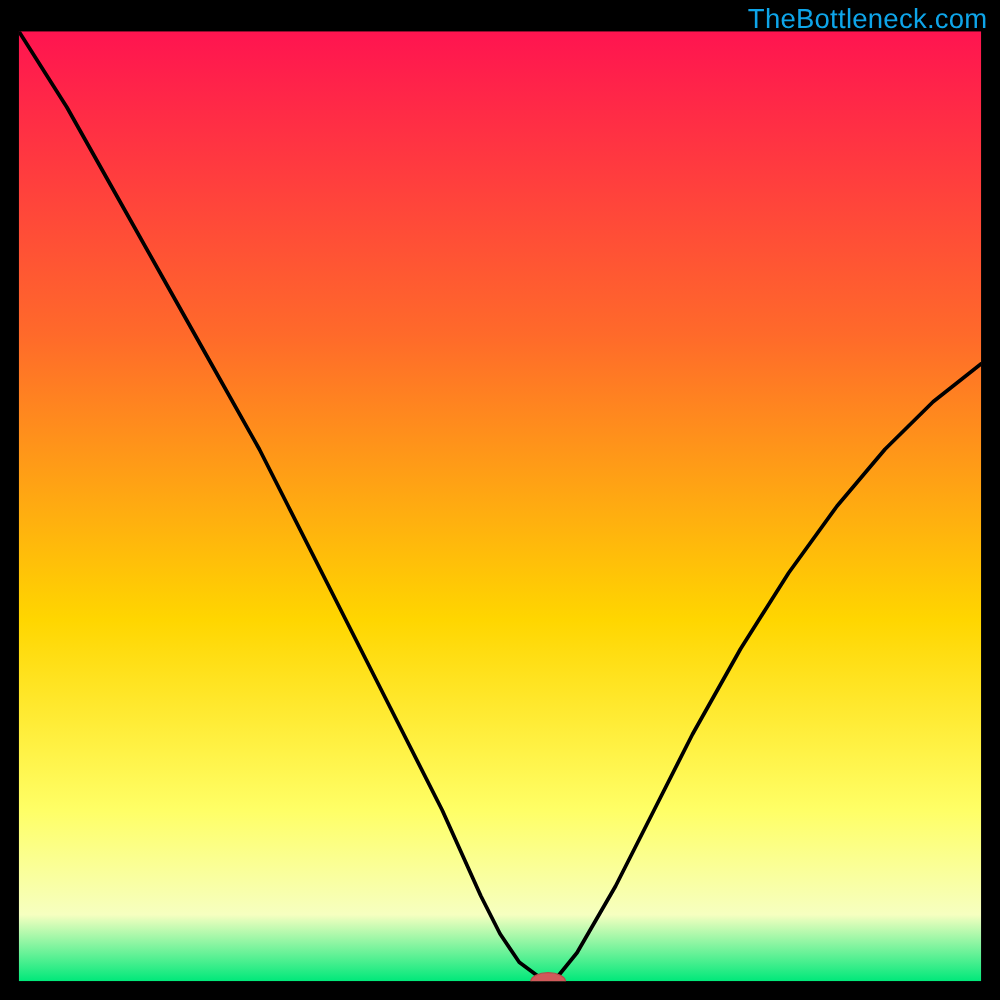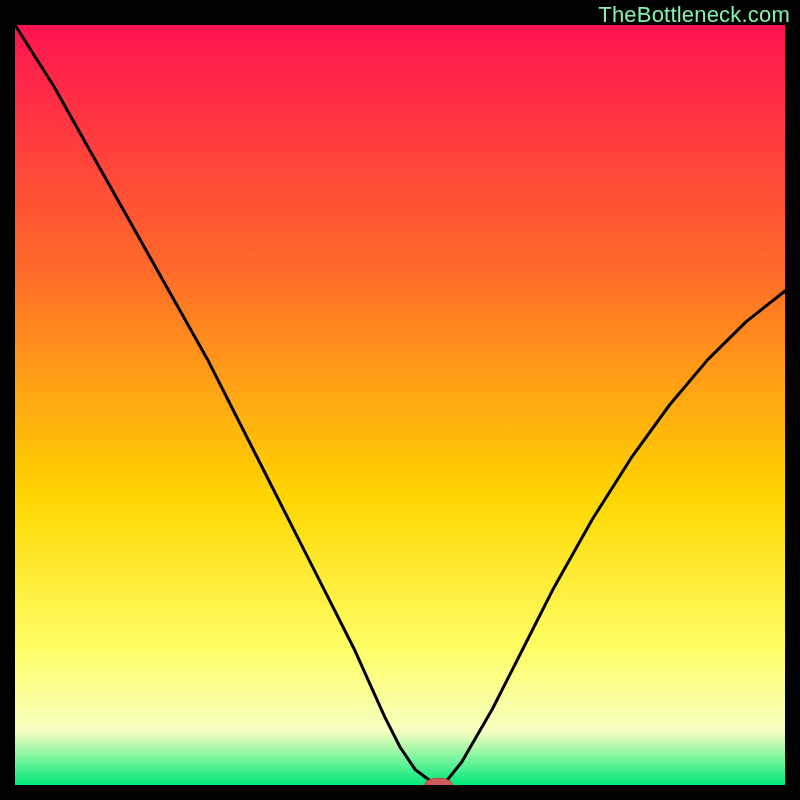--- a/index.html
+++ b/index.html
@@ -14,21 +14,21 @@
   .frame {
     position: relative;
     width: 800px;
     height: 800px;
     background: #000;
   }
   .watermark {
     position: absolute;
     top: 2px;
     right: 10px;
-    color: #86efac;
+    color: #0ea5e9;
     font-size: 22px;
     font-weight: 400;
     letter-spacing: 0.2px;
     user-select: none;
   }
   .plot {
     position: absolute;
     left: 15px;
     top: 25px;
     width: 770px;

